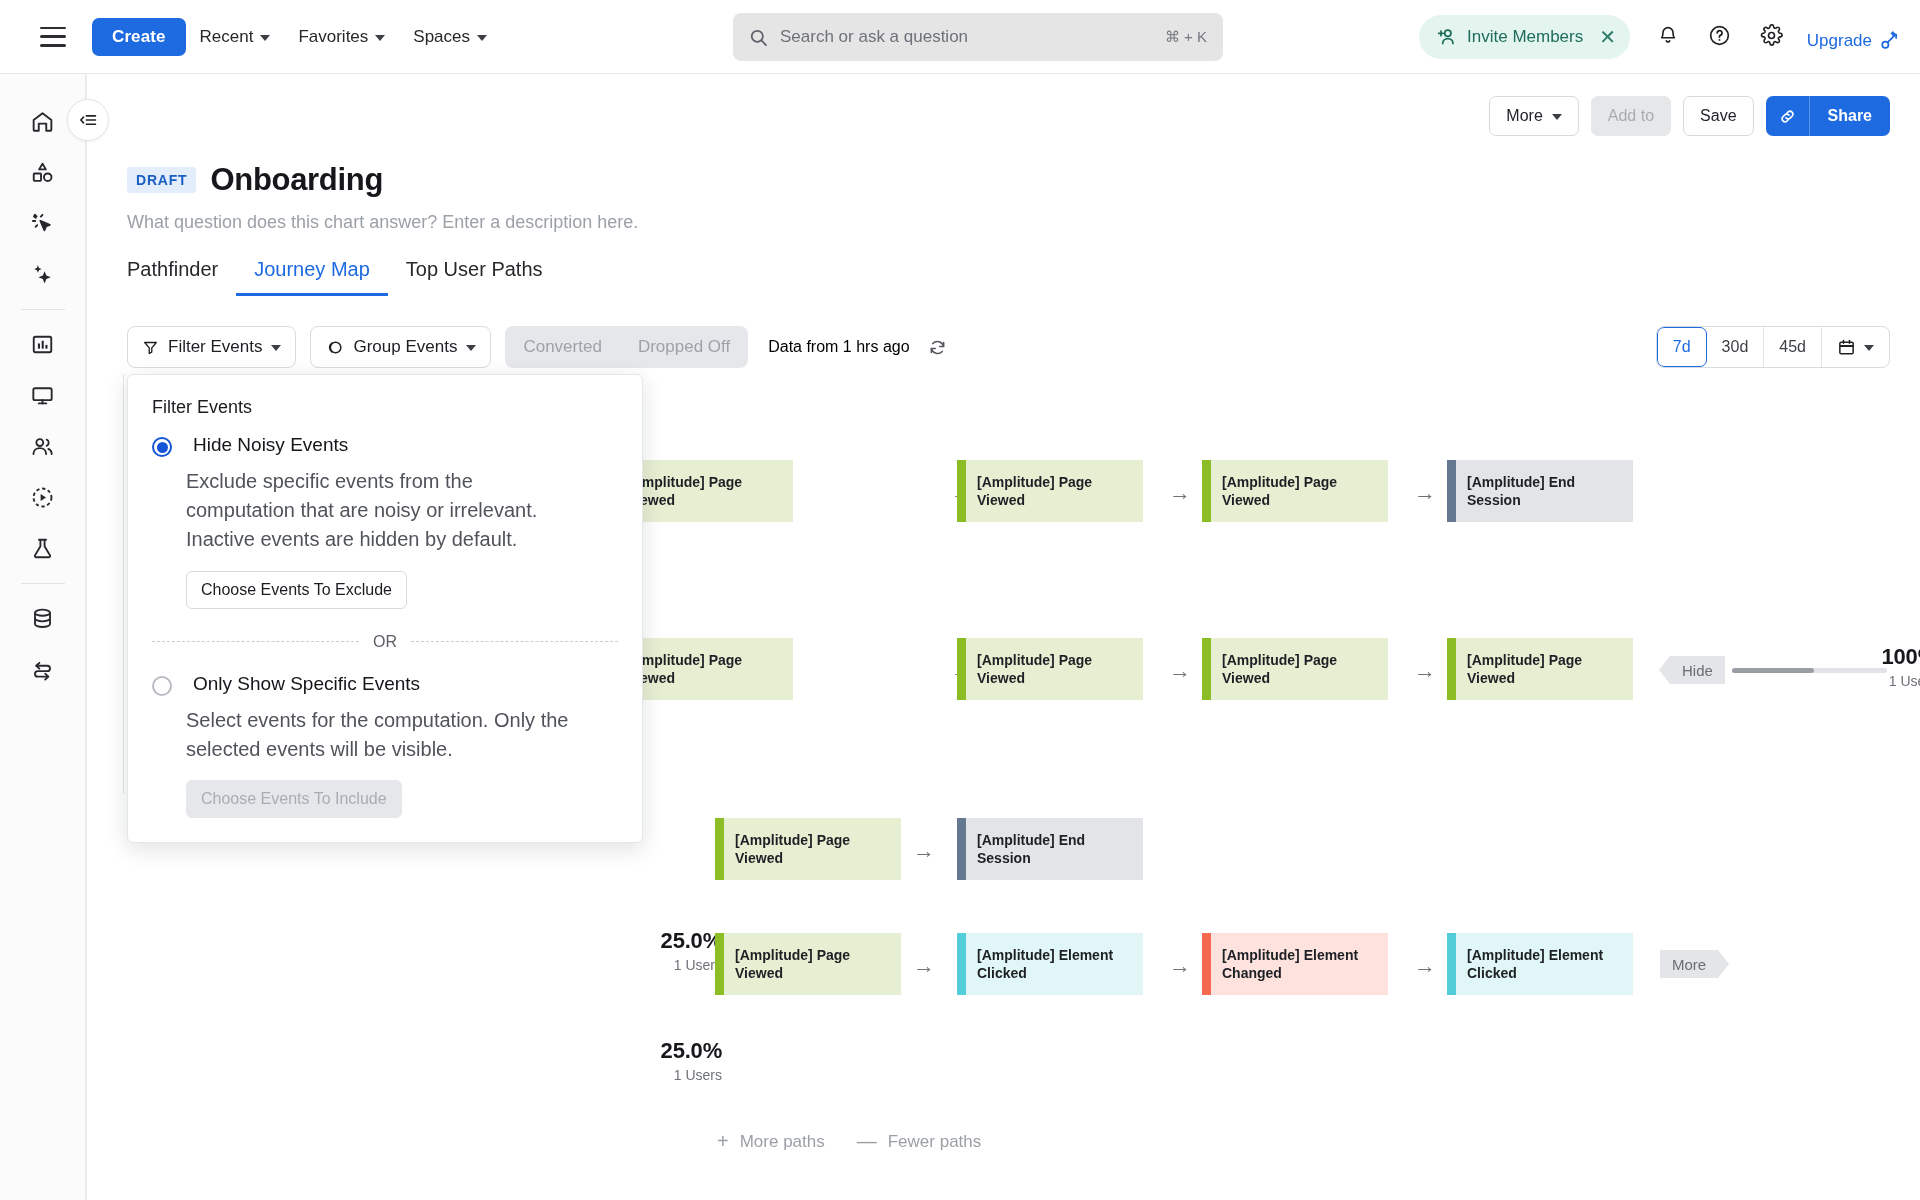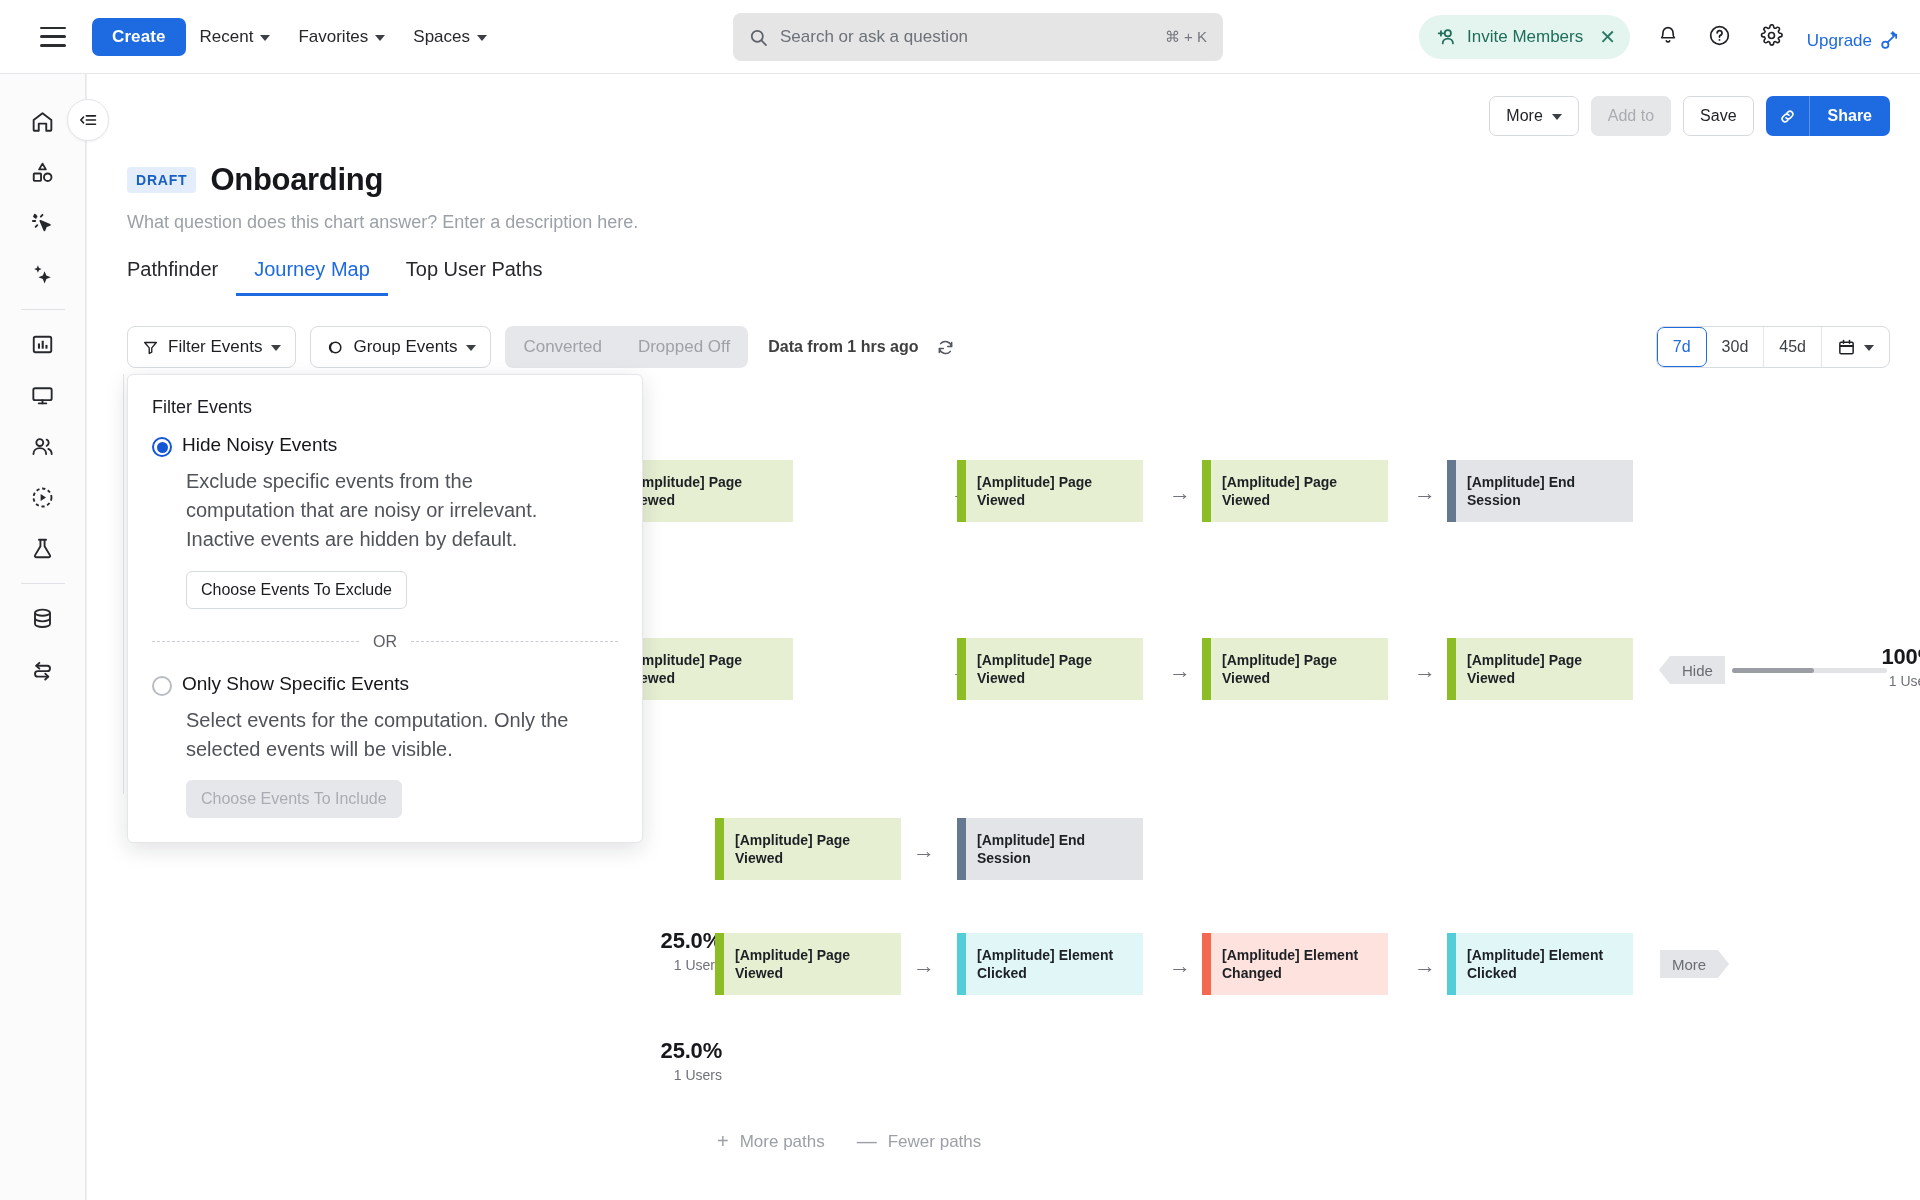--- a/index.html
+++ b/index.html
@@ -158,21 +158,21 @@
     font-size: 17px; color: #1d1f23; cursor: pointer; white-space: nowrap;
   }
   #segmented {
     height: 42px; background: #e6e7ea; border-radius: 8px; display: flex;
     align-items: center; overflow: hidden;
   }
   #segmented .seg {
     padding: 0 18px; height: 38px; display: flex; align-items: center;
     font-size: 17px; color: #9ea2a8; cursor: pointer;
   }
-  #datainfo { font-size: 16px; color: #404040; margin-left: 6px; white-space: nowrap; font-weight: bold; }
+  #datainfo { font-size: 16px; color: #000000; margin-left: 6px; white-space: nowrap; }
   #refresh { cursor: pointer; display: flex; align-items: center; margin-left: 4px; }
   #daterange {
     position: absolute; right: 0; top: 0;
     height: 42px; display: flex; border: 1px solid #d8dbdf; border-radius: 8px;
     overflow: hidden; background: #fff;
   }
   #daterange .dseg {
     padding: 0 15px; display: flex; align-items: center; font-size: 16px;
     color: #3c3f44; cursor: pointer; border-right: 1px solid #e3e5e8;
   }
@@ -181,21 +181,21 @@
 
   
   #filter-panel {
     position: absolute; left: 40px; top: 300px;
     width: 516px;
     background: #fff; border: 1px solid #e4e6e9; border-radius: 6px;
     box-shadow: 0 6px 22px rgba(16,20,28,.13);
     padding: 22px 24px 24px 24px; z-index: 30;
   }
   #filter-panel h3 { font-size: 18px; font-weight: 400; color: #1b1d21; margin-bottom: 16px; }
-  .radio-row { display: flex; align-items: flex-start; gap: 10px; }
+  .radio-row { display: flex; align-items: flex-start; gap: 21px; }
   .radio {
     width: 20px; height: 20px; border-radius: 50%; border: 2px solid #b9bdc3;
     flex: none; margin-top: 3px; cursor: pointer; background: #fff;
     display: flex; align-items: center; justify-content: center;
   }
   .radio.checked { border-color: #1456d6; }
   .radio.checked::after { content: ""; width: 11px; height: 11px; border-radius: 50%; background: #1456d6; }
   .radio-label { font-size: 19px; color: #14161a; cursor: pointer; }
   .opt-desc {
     font-size: 20px; line-height: 1.46; color: #50545a;

